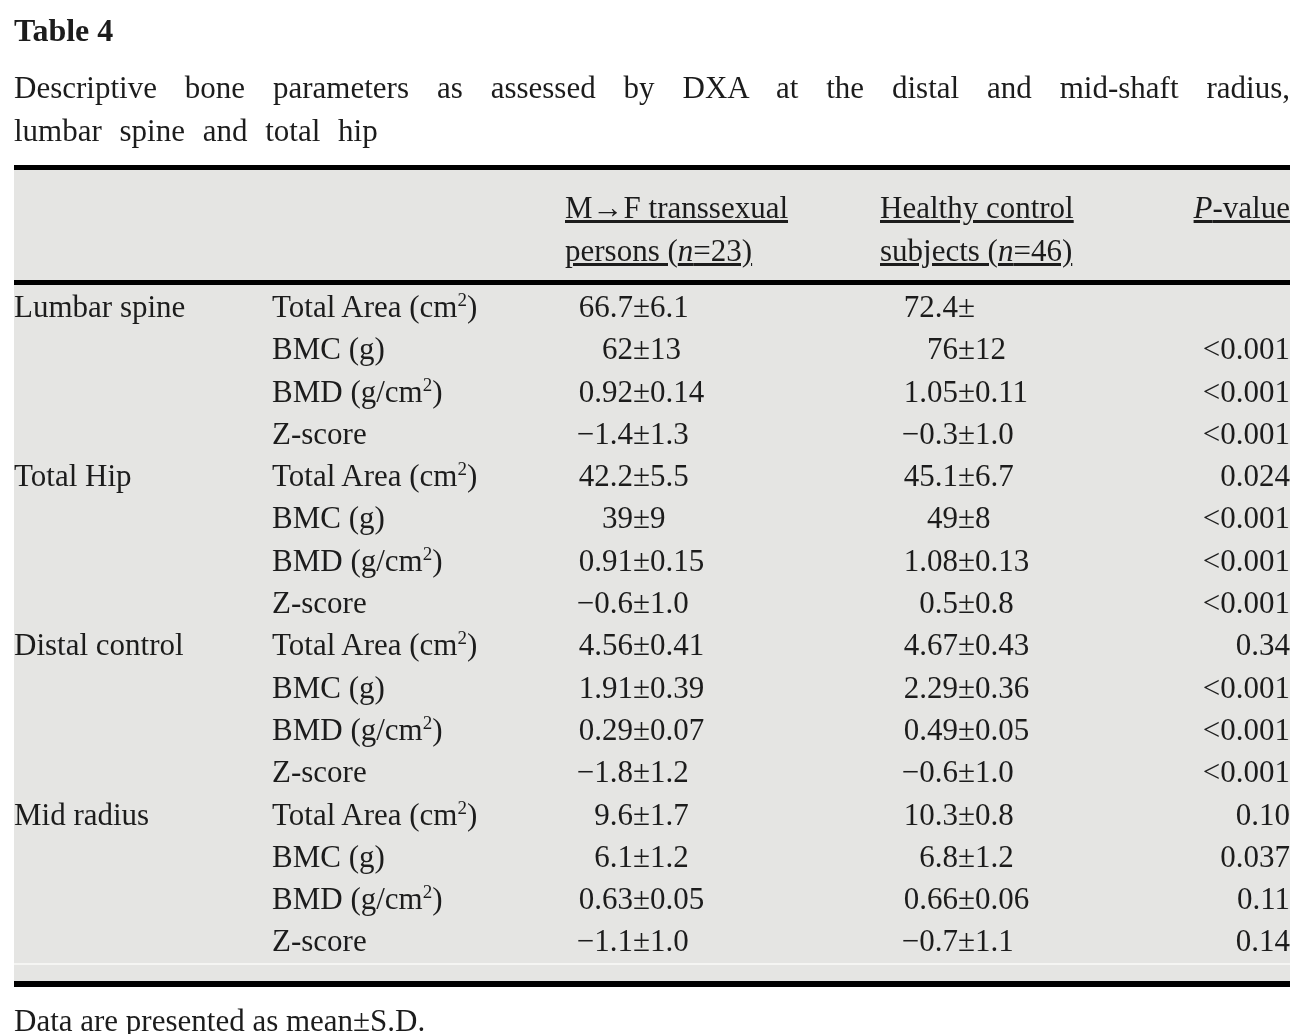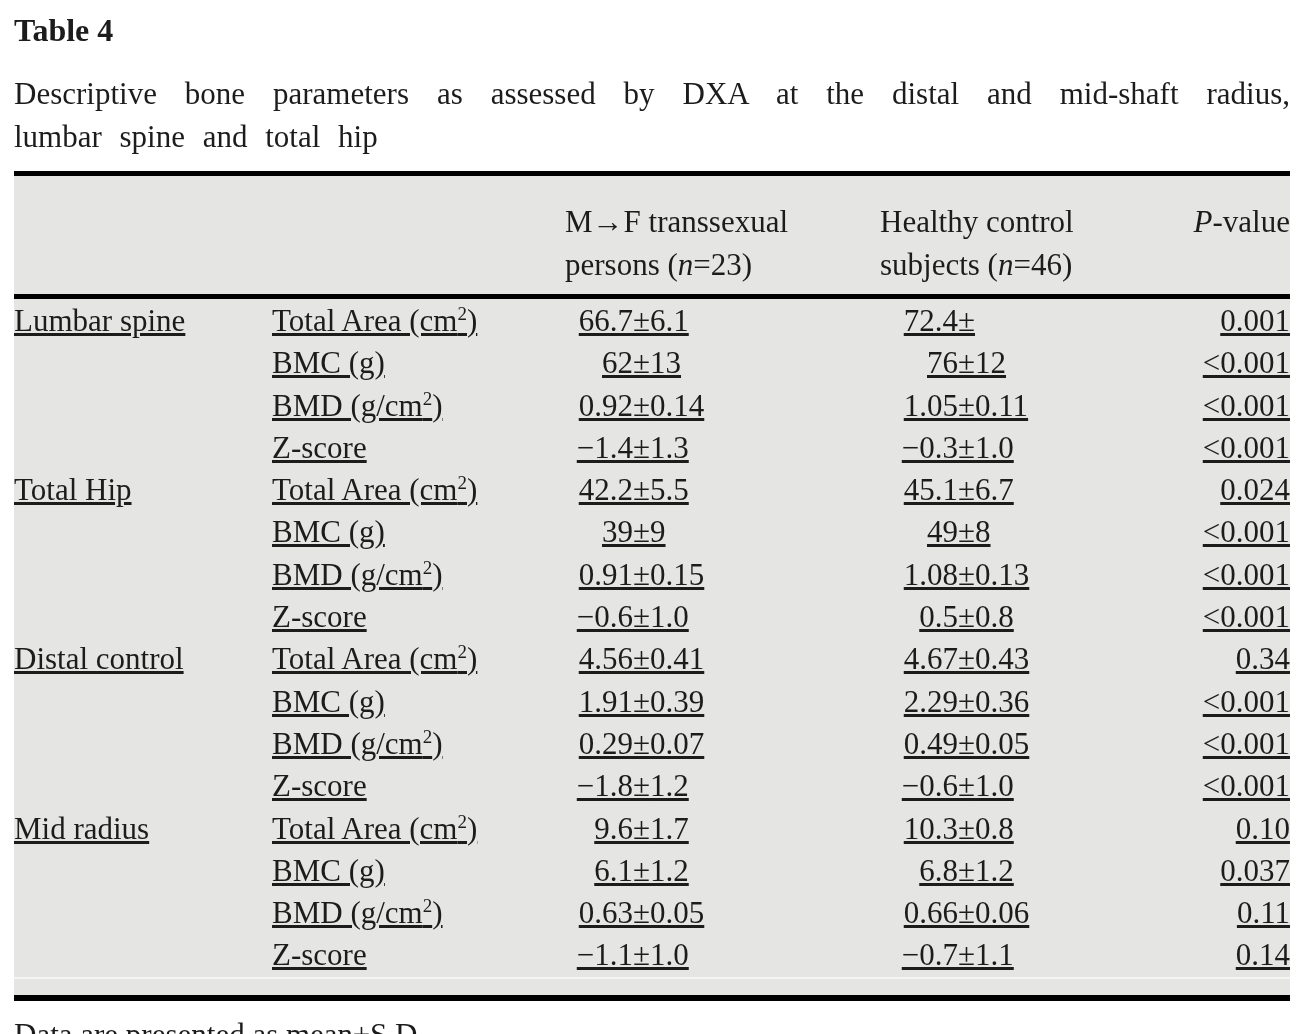--- a/index.html
+++ b/index.html
@@ -5,35 +5,35 @@
   html,body{margin:0;padding:0;}
   body{
     width:1304px;height:1034px;background:#ffffff;
     font-family:"Liberation Serif","DejaVu Serif",serif;
     color:var(--txt,#1c1c1c);
     -webkit-font-smoothing:antialiased;
     overflow:hidden;
   }
   .page{padding:0 14px;}
   .title{font-weight:bold;font-size:32px;line-height:40px;padding-top:10px;}
-  .caption{font-size:31px;line-height:43px;margin-top:22px;}
+  .caption{font-size:31px;line-height:43px;margin-top:16px;}
   .cap1{text-align:justify;text-align-last:justify;}
   .cap2{word-spacing:10px;}
   .tbl{margin-top:13px;}
   .rule{height:5px;background:var(--rule,#000);}
   .rule.b{height:6px;}
   .band{background:var(--tbg,#e5e5e3);}
   .grid{display:grid;grid-template-columns:258px 268px 330px 270px 150px;}
-  .header{padding:24px 0 8px;font-size:31px;line-height:43px;}
+  .header{padding:16px 0 8px;font-size:31px;line-height:43px;text-decoration:underline;}
   .hc .hline{white-space:nowrap;}
   .c3pad{padding-left:25px;}
   .c4pad{padding-left:10px;}
   .c5{text-align:right;}
   .bodyband{padding-top:1px;padding-bottom:0;}
-  .trow{height:42.3px;text-decoration:underline;}
+  .trow{height:42.3px;}
   .trow .c{font-size:31px;line-height:42.3px;white-space:nowrap;overflow:visible;}
   .it{font-style:italic;}
   .sup{font-size:19px;position:relative;top:-11px;line-height:0;}
   .pmwrap{display:grid;grid-template-columns:var(--lw) max-content 1fr;}
   .pmwrap .vl{text-align:right;}
   .pmwrap .vr{text-align:left;}
   .c3 .pmwrap{--lw:93px;}
   .c4 .pmwrap{--lw:88px;}
   .faint{height:2px;background:#f5f5f3;}
   .pad{height:16px;}
@@ -80,21 +80,20 @@
               <span class="vpm">±</span>
               <span class="vr">6.1</span>
             </div>
           </div>
           <div class="c c4">
             <div class="pmwrap">
               <span class="vl">72.4</span>
               <span class="vpm">±</span>
             </div>
           </div>
-          <div class="c c5">0.001</div>
         </div>
         <div class="trow grid">
           <div class="c c1"></div>
           <div class="c c2"><span>BMC (g)</span></div>
           <div class="c c3">
             <div class="pmwrap">
               <span class="vl">62</span>
               <span class="vpm">±</span>
               <span class="vr">13</span>
             </div>

